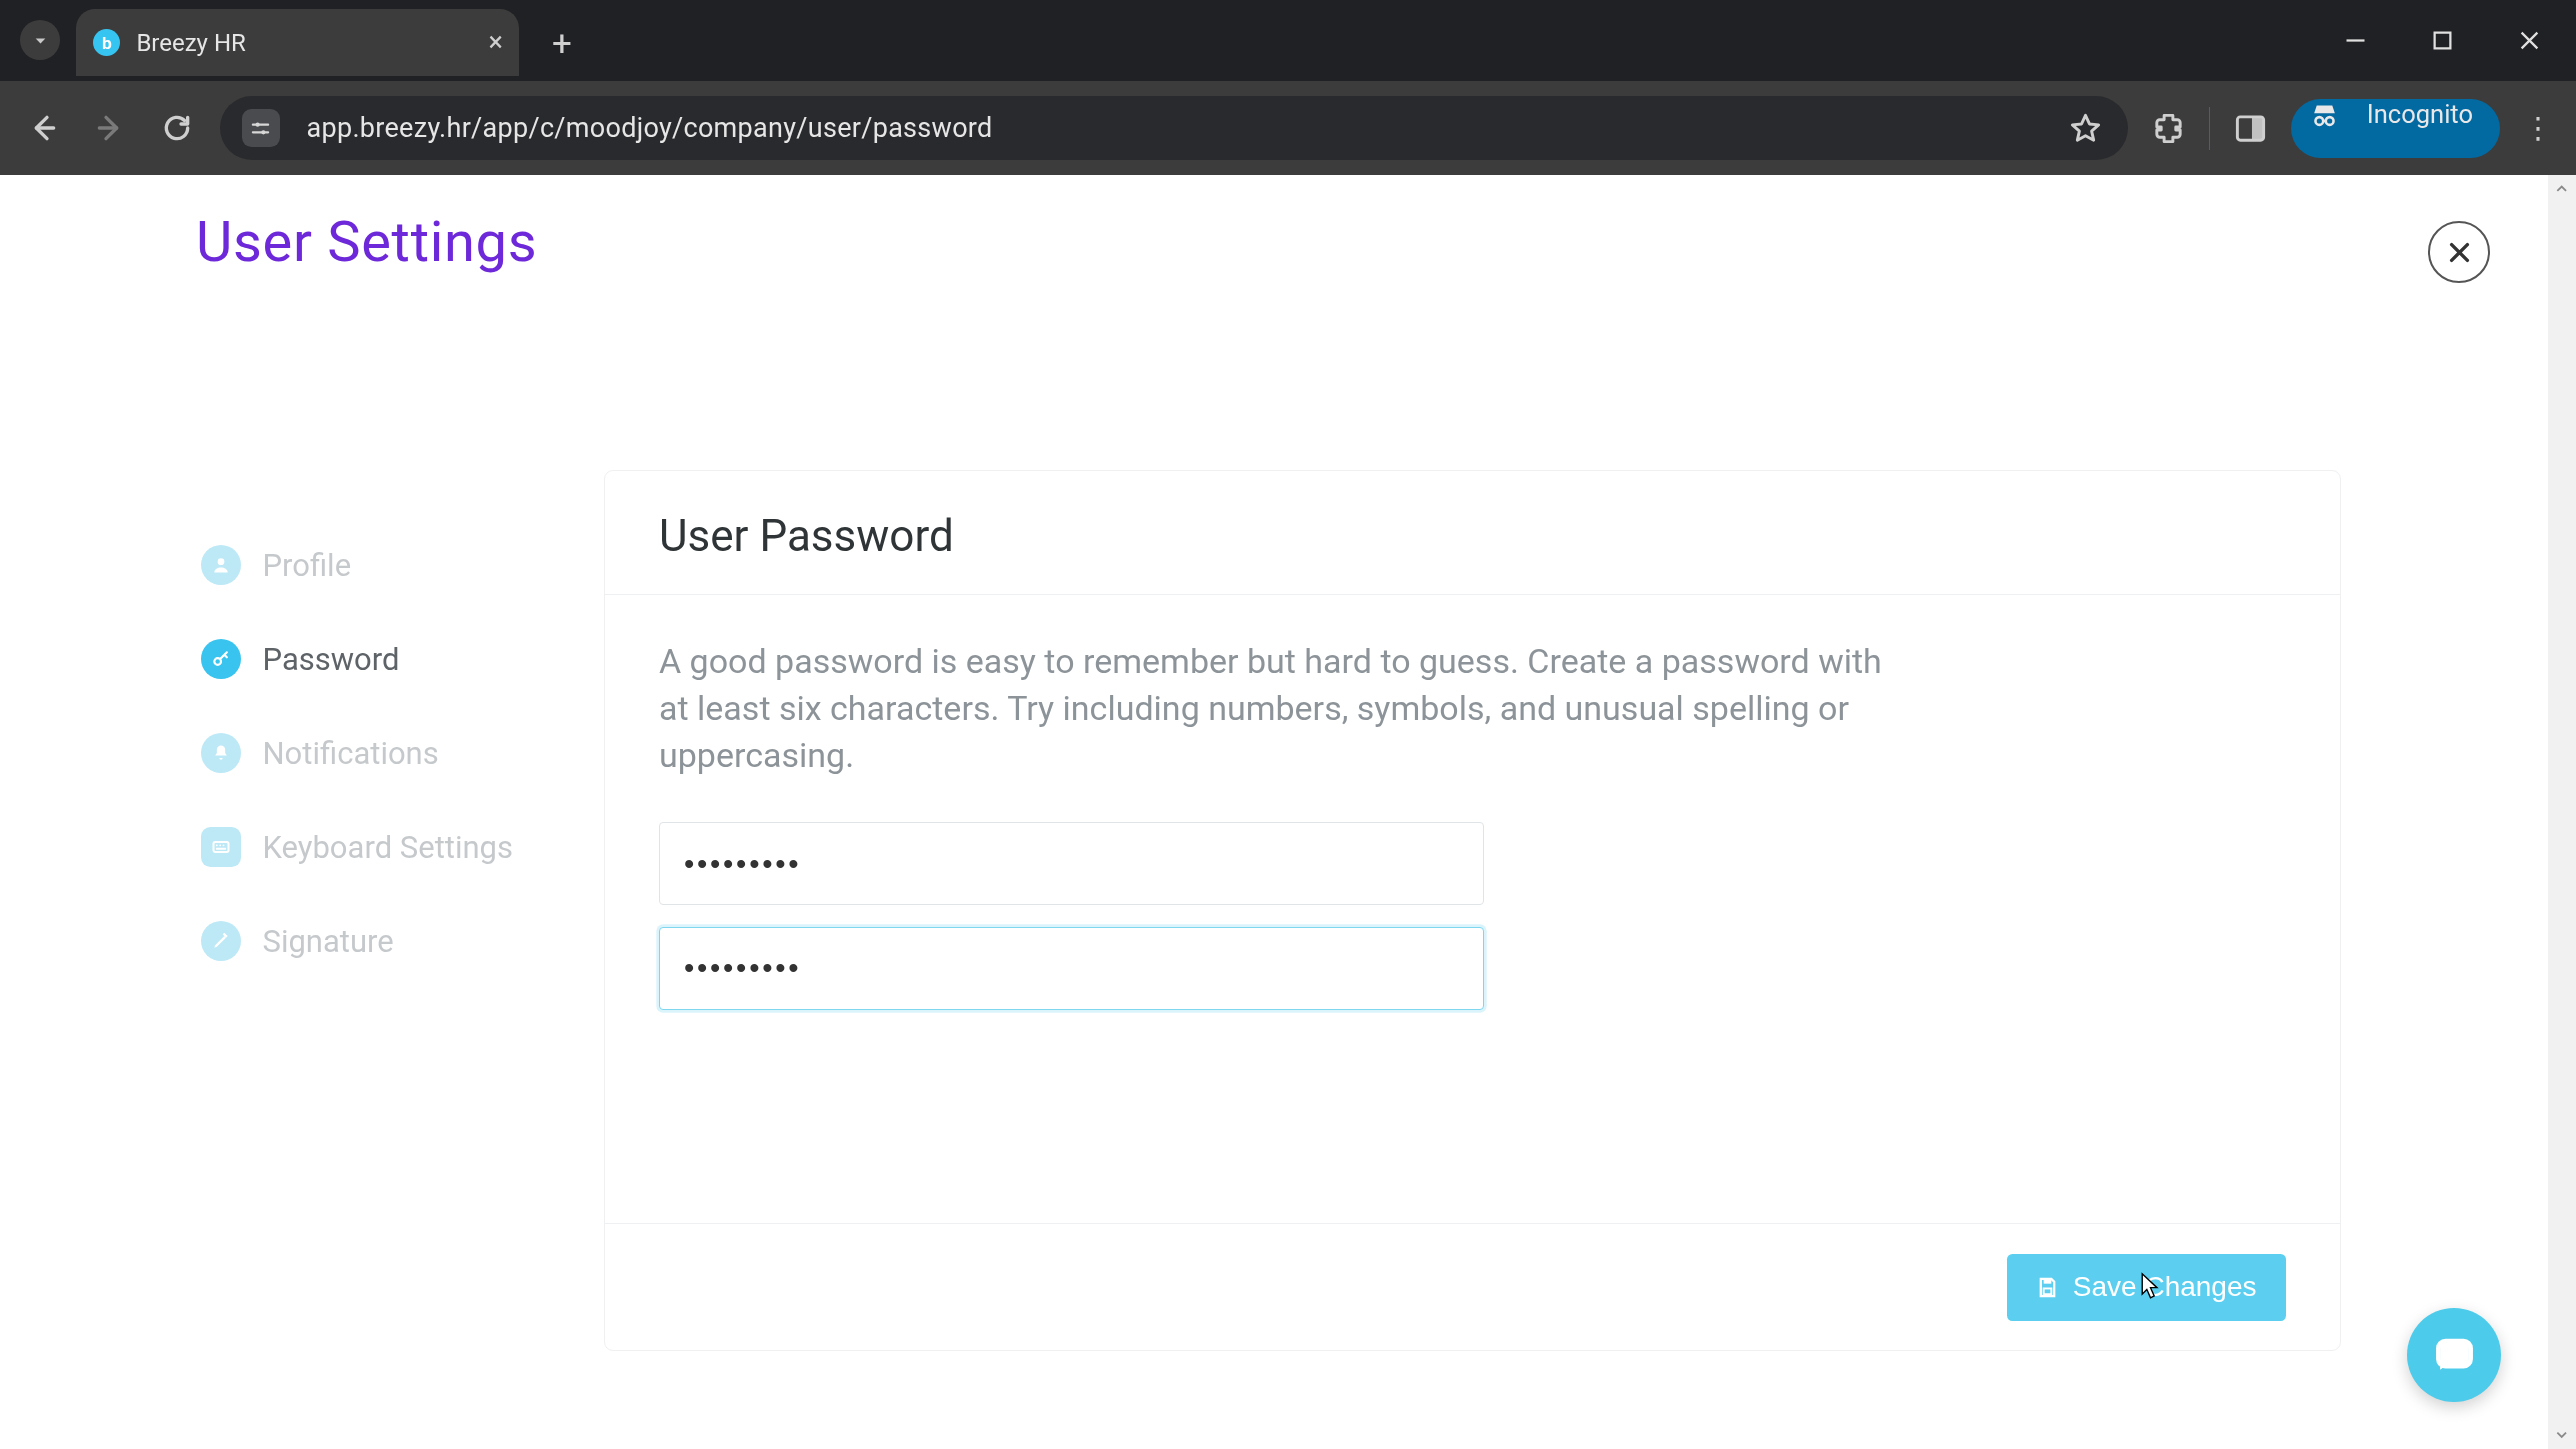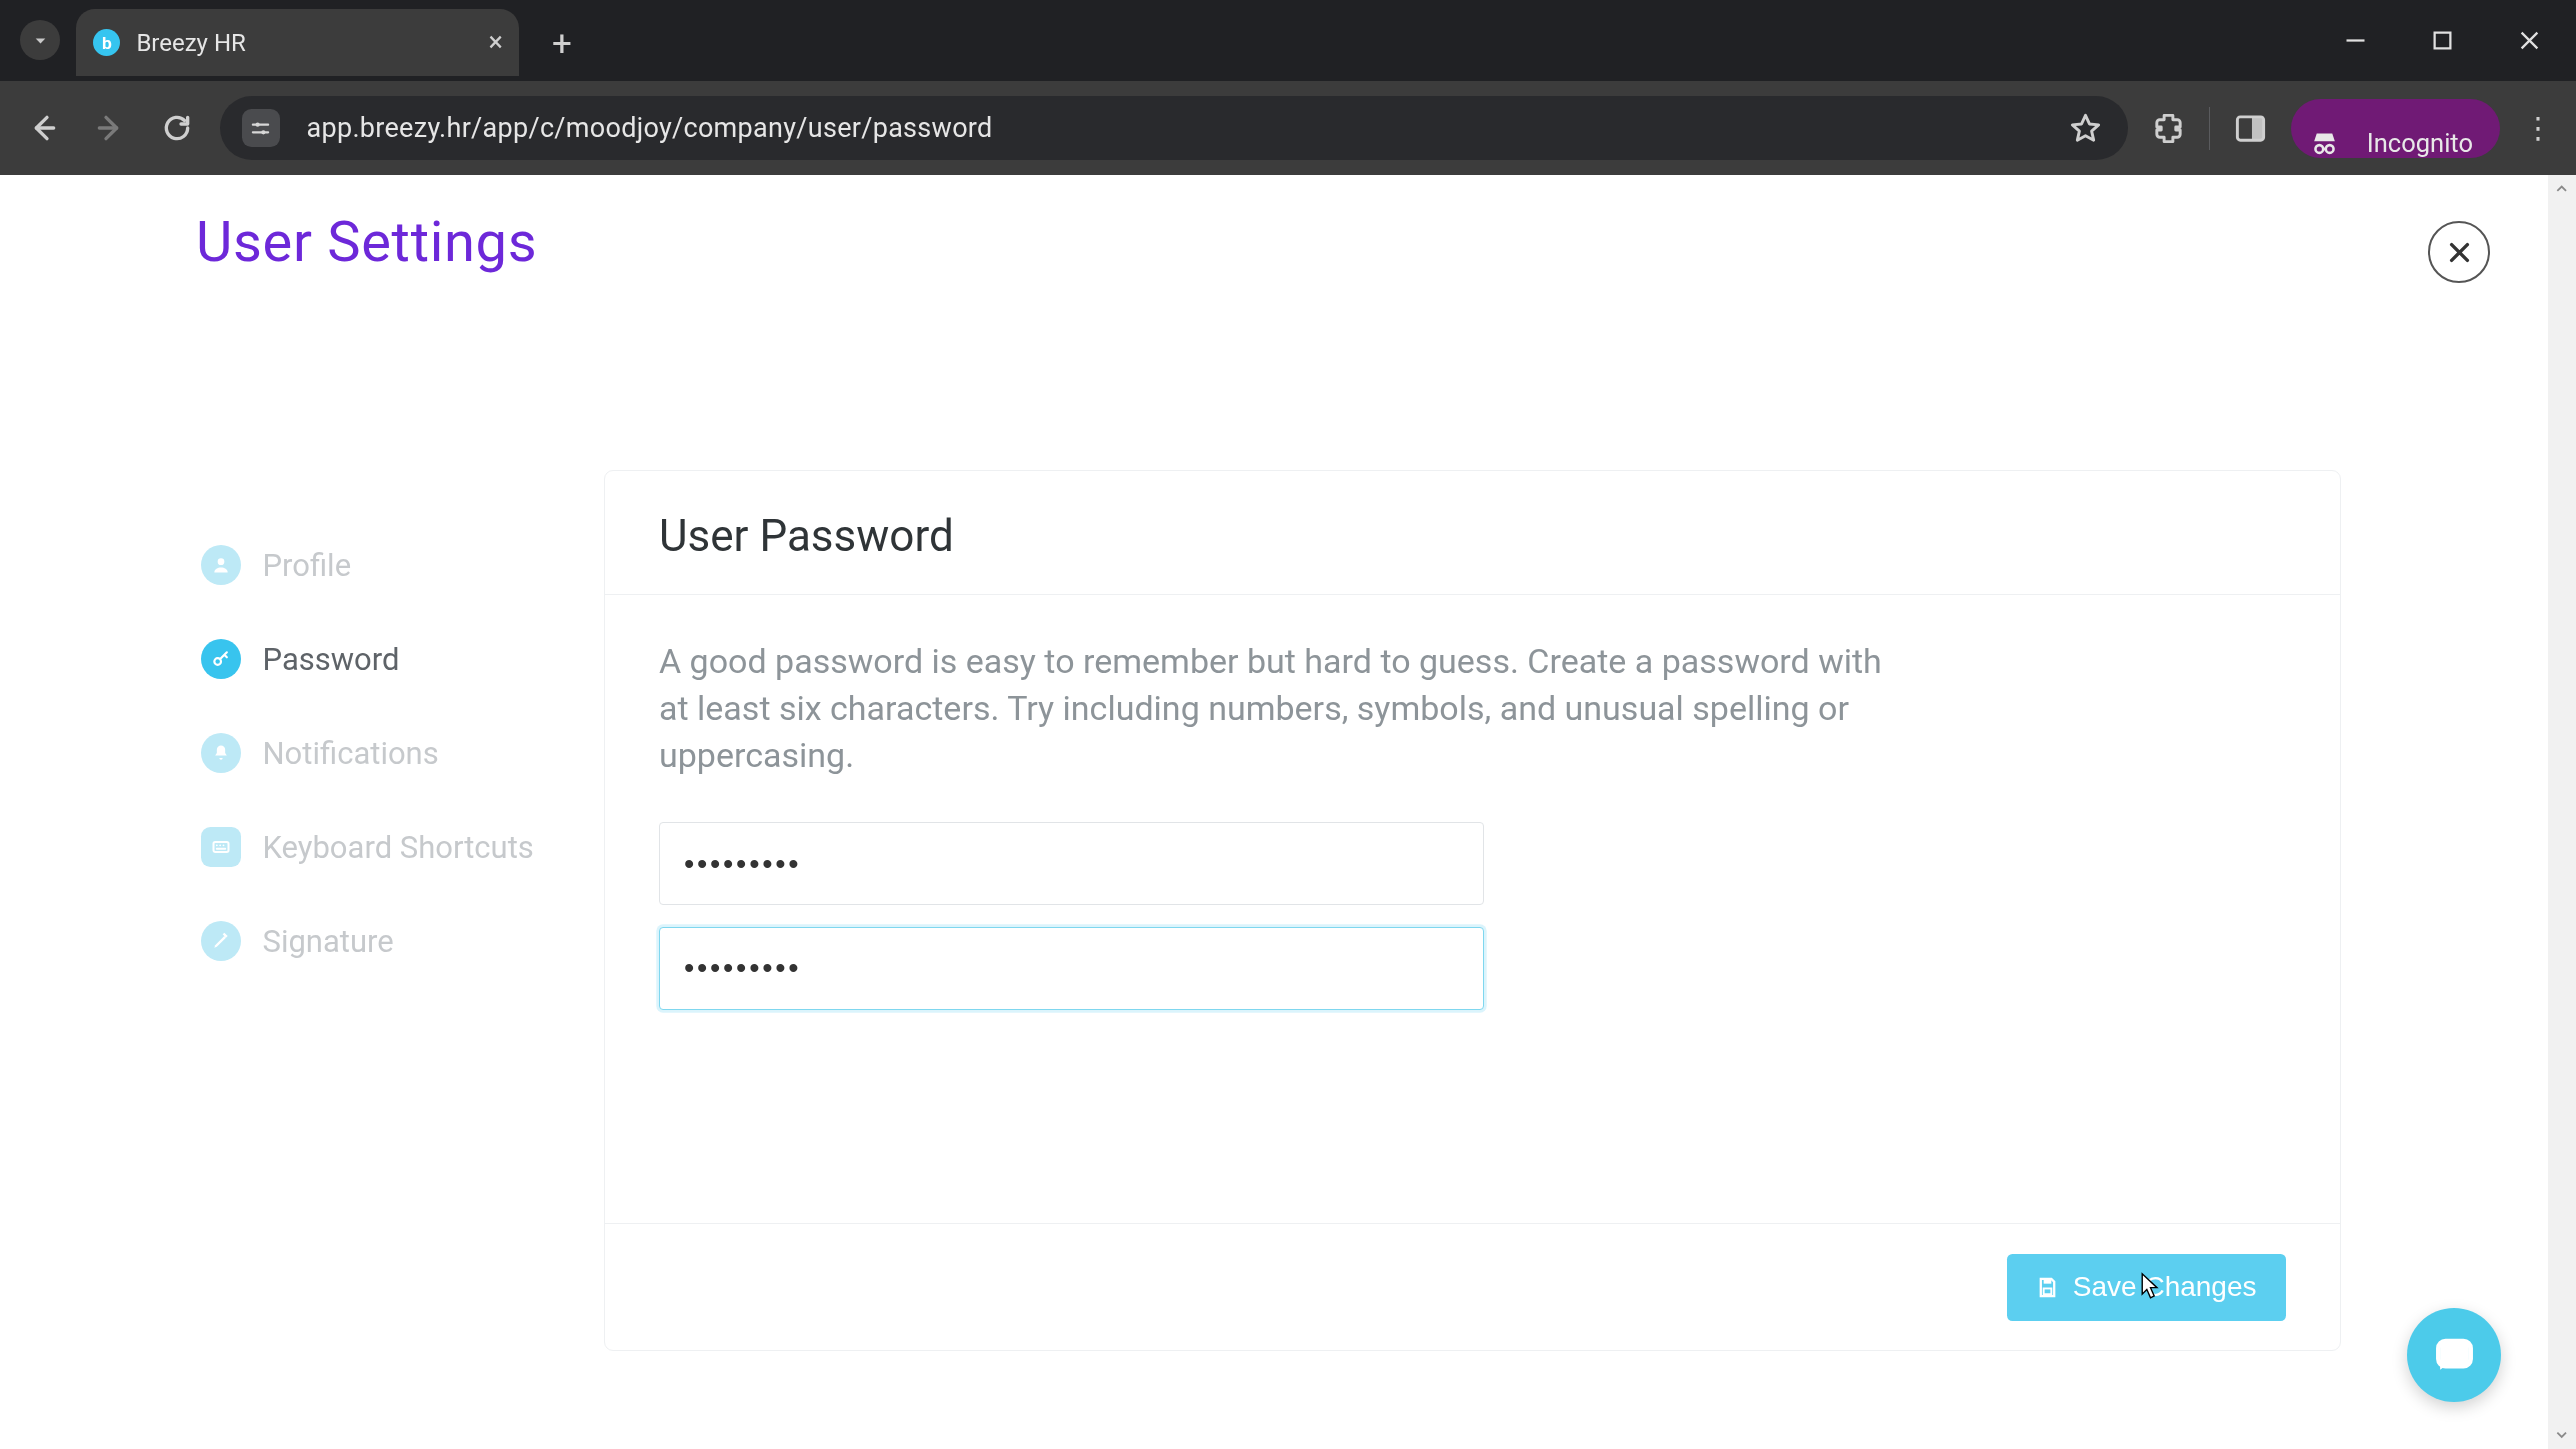--- a/index.html
+++ b/index.html
@@ -45,22 +45,22 @@
     display: flex; align-items: center; padding: 0 21.5px; gap: 27px; color: #e4e4e4;
   }
   .sitebtn { width: 38px; height: 38px; border-radius: 9.4px; background: #4a4b4e; display:flex; align-items:center; justify-content:center; color:#d7d7d7; }
   .sitebtn svg { width:23px; height:23px; }
   .url { font-size: 27px; color: #e6e6e6; letter-spacing: 0.3px; }
   .omniright { margin-left:auto; display:flex; align-items:center; gap:23px; }
   .iconbtn { color:#cfcfcf; display:flex; align-items:center; justify-content:center; width:43px; height:43px; }
   .iconbtn svg { width: 35px; height: 35px; }
   .sep { width:1.3px; height:43px; background:#5a5b5e; }
   .incognito-pill {
-    height: 59px; padding: 0 27px 0 17.4px; border-radius: 29.5px; background: #701a75;
-    display:flex; align-items:flex-end; gap:27px; color:#e8e8e8; font-size: 25.5px;
+    height: 59px; padding: 0 27px 0 17.4px; border-radius: 29.5px; background: #0369a1;
+    display:flex; align-items:flex-start; gap:27px; color:#e8e8e8; font-size: 25.5px;
   }
   .incognito-pill svg { width:31px; height:31px; }
   .kebab { color:#cfcfcf; width:38px; display:flex; align-items:center; justify-content:center; font-size: 29.5px; }
 
   
   .viewport { flex:1; background:#ffffff; position: relative; overflow: hidden; }
   
   .vscroll { position:absolute; right:0; top:0; width:28px; height:100%; background:#f1f1f1; }
   .vscroll .up, .vscroll .down { height:28px; display:flex; align-items:center; justify-content:center; color:#8a8a8a; }
   .vscroll .track { position:absolute; top:28px; bottom:28px; left:0; right:0; }
@@ -284,21 +284,21 @@
         <div class="sn-item">
           <span class="sn-icon square">
             <svg viewBox="0 0 24 24">
                 <rect x="3" y="6" width="18" height="12" rx="2" fill="none" stroke="currentColor" stroke-width="2.4"></rect>
                 <path d="M7 14h10" stroke="currentColor" stroke-width="2.4" stroke-linecap="round"></path>
                 <circle cx="7" cy="10" r="1.1" fill="currentColor"></circle>
                 <circle cx="11" cy="10" r="1.1" fill="currentColor"></circle>
                 <circle cx="15" cy="10" r="1.1" fill="currentColor"></circle>
               </svg>
           </span>
-          <span class="sn-label">Keyboard Shortcuts</span>
+          <span class="sn-label">Keyboard Settings</span>
         </div>
         <div class="sn-item">
           <span class="sn-icon">
             <svg viewBox="0 0 24 24">
                 <path d="M4 20l3-1 11-11-2-2L5 17l-1 3z" fill="currentColor"></path>
                 <path d="M14 4l2-2 4 4-2 2-4-4z" fill="currentColor"></path>
               </svg>
           </span>
           <span class="sn-label">Signature</span>
         </div>

